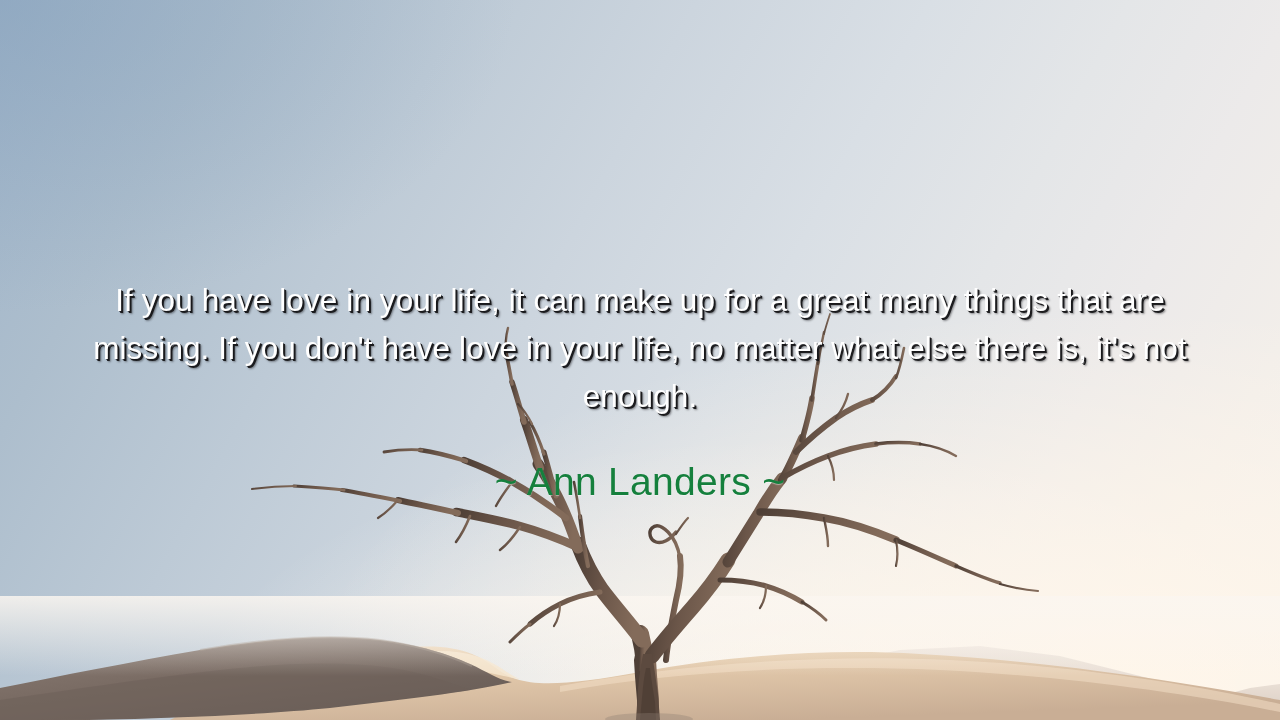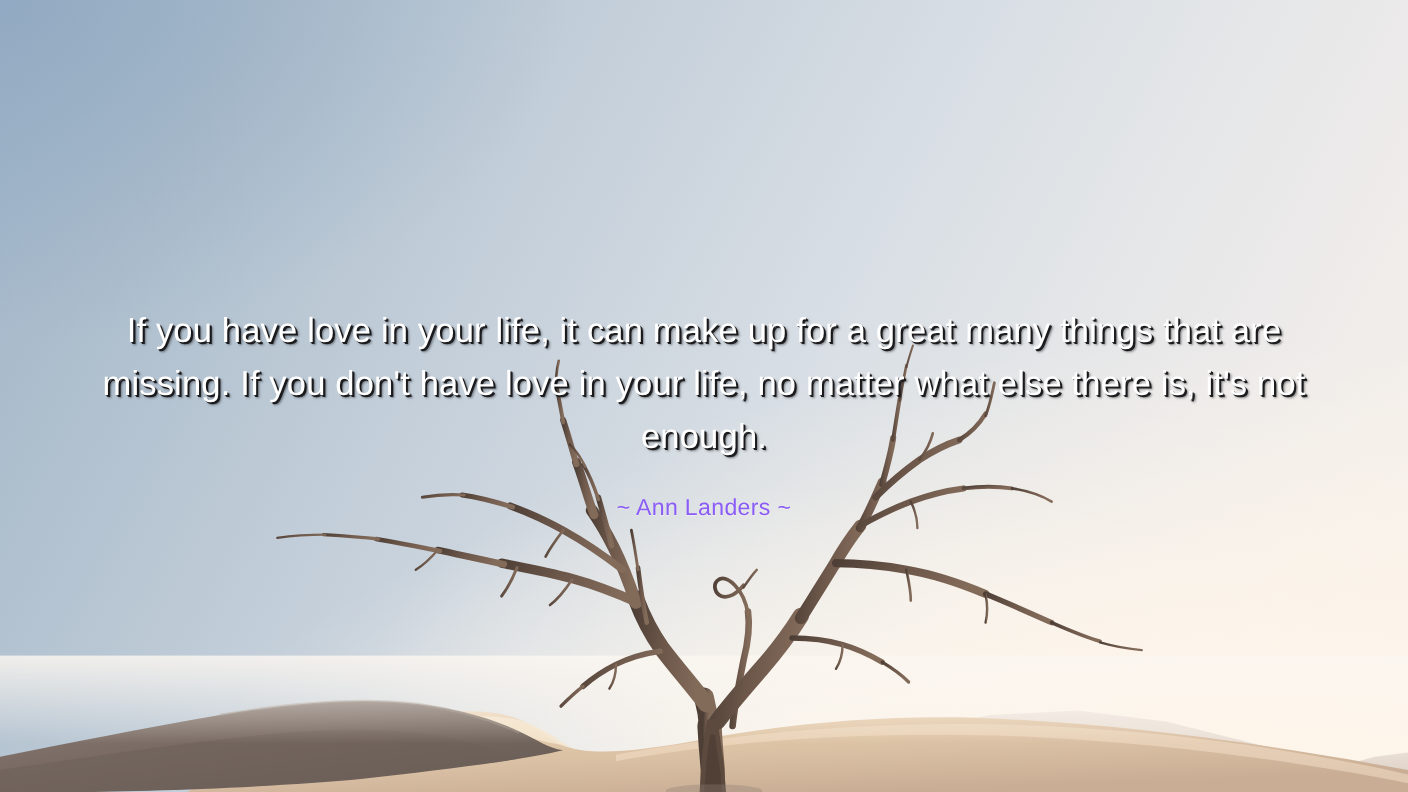--- a/index.html
+++ b/index.html
@@ -69,42 +69,43 @@
     left: 0;
     top: 0;
     width: 1280px;
     height: 720px;
     z-index: 5;
     display: flex;
     flex-direction: column;
     align-items: center;
     justify-content: flex-start;
     pointer-events: none;
+    gap: 20px;
   }
 
   .quote-text {
     margin-top: 276px;
     width: 1110px;
     text-align: center;
     color: #ffffff;
     font-size: 31.5px;
     line-height: 48px;
     font-weight: 400;
     letter-spacing: 0.1px;
     text-shadow:
        2px 2px 0px rgba(20,20,22,0.92),
        3px 3px 2px rgba(25,25,28,0.45),
        1px 1px 0px rgba(40,40,45,0.65);
     pointer-events: auto;
   }
 
   .quote-author {
     margin-top: 22px;
-    color: #8b5cf6;
-    font-size: 21px;
+    color: #15803d;
+    font-size: 39px;
     line-height: 40px;
     font-weight: 400;
     letter-spacing: 0.3px;
     text-shadow: 0 1px 1px rgba(255,255,255,0.45);
     pointer-events: auto;
   }
 </style>
 </head>
 <body>
 

